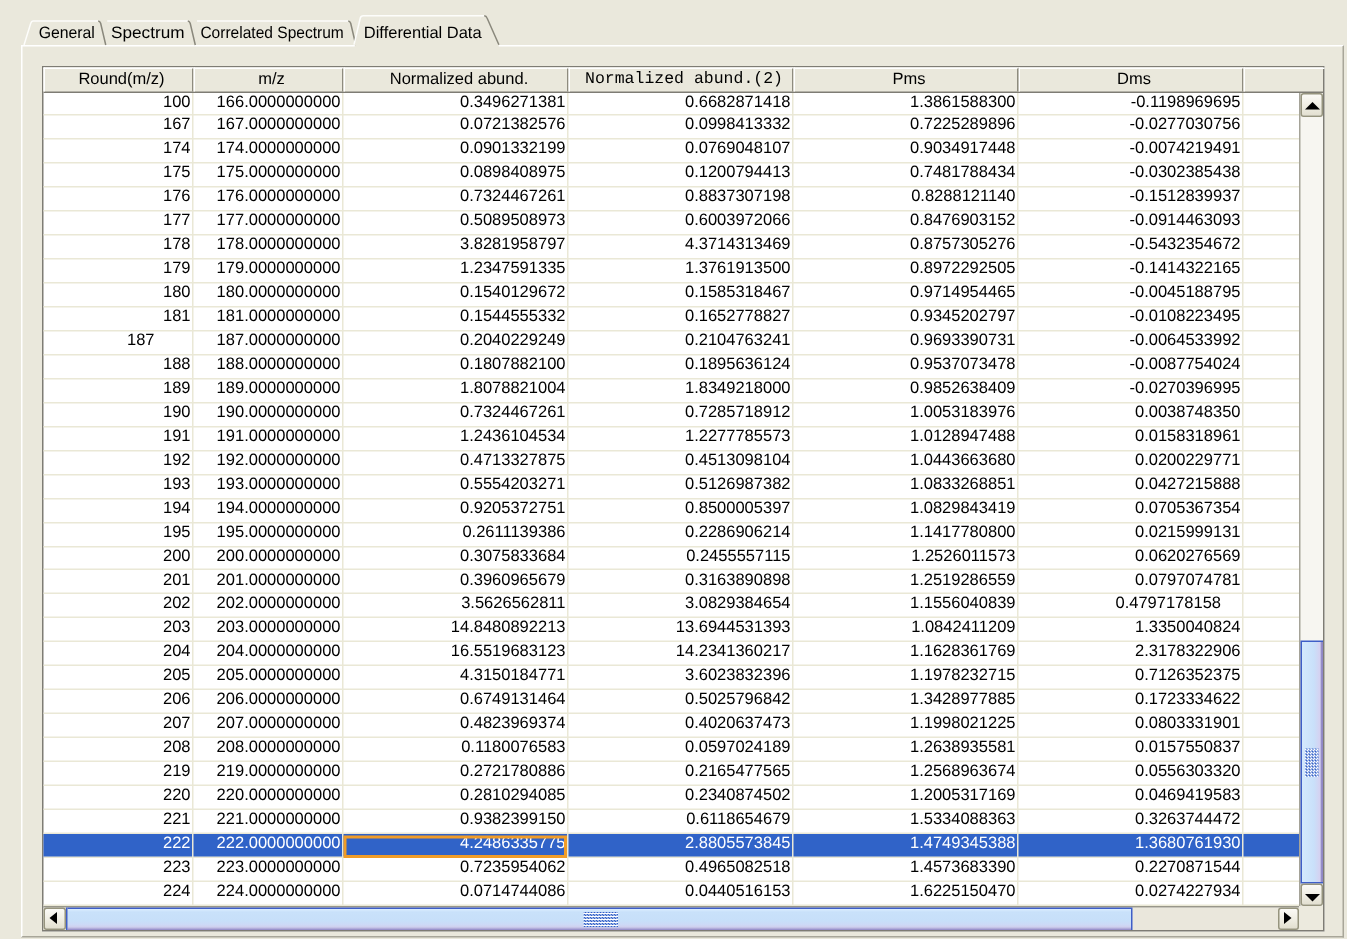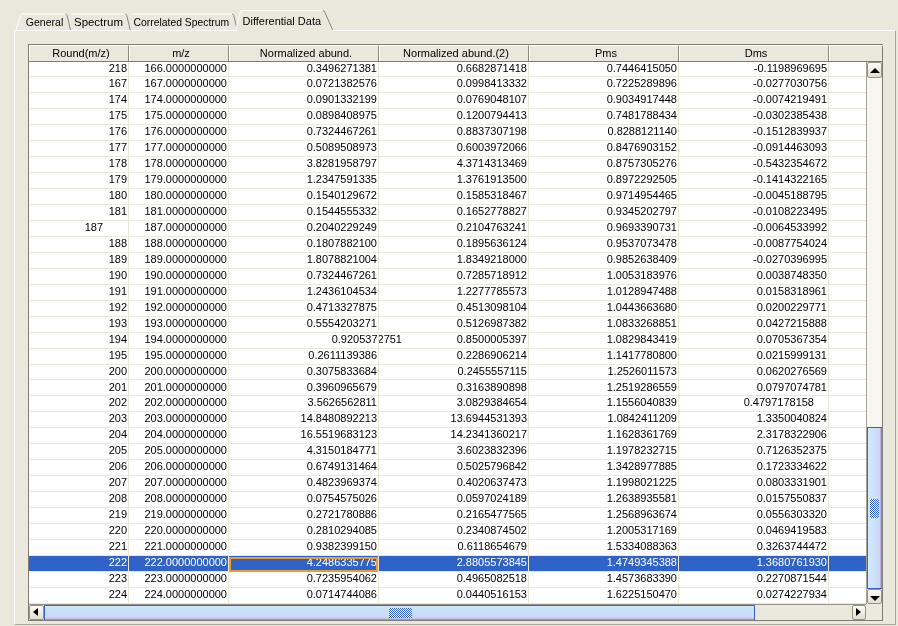--- a/index.html
+++ b/index.html
@@ -38,37 +38,37 @@
     <text x="44.5" y="25.5" text-anchor="middle" font-family="Liberation Sans, sans-serif" font-size="11" textLength="37.5" lengthAdjust="spacingAndGlyphs">General</text>
     <text x="98.5" y="25.5" text-anchor="middle" font-family="Liberation Sans, sans-serif" font-size="11" textLength="49" lengthAdjust="spacingAndGlyphs">Spectrum</text>
     <text x="181.4" y="25.5" text-anchor="middle" font-family="Liberation Sans, sans-serif" font-size="11" textLength="95.6" lengthAdjust="spacingAndGlyphs">Correlated Spectrum</text>
     <text x="281.8" y="25" text-anchor="middle" font-family="Liberation Sans, sans-serif" font-size="11" textLength="78.5" lengthAdjust="spacingAndGlyphs">Differential Data</text>
   </svg>
 <div id="table" class="abs"></div>
 <div id="hdr" class="abs">
 <div class="hc" style="left:0px;width:100px;">Round(m/z)</div>
 <div class="hc" style="left:100px;width:100px;">m/z</div>
 <div class="hc" style="left:200px;width:150px;">Normalized abund.</div>
-<div class="hc" style="left:350px;width:150px;">Normalized abund.(2)</div>
+<div class="hc" style="left:350px;width:150px;font-family:Liberation Mono, monospace;">Normalized abund.(2)</div>
 <div class="hc" style="left:650px;width:150px;">Dms</div>
 <div class="hc" style="left:500px;width:150px;">Pms</div>
 <div class="hc" style="left:800px;width:54px;border-right:none;"></div>
 </div>
 <div class="gl abs" style="left:128px;top:62px;height:542px"></div>
 <div class="gl abs" style="left:228px;top:62px;height:542px"></div>
 <div class="gl abs" style="left:378px;top:62px;height:542px"></div>
 <div class="gl abs" style="left:528px;top:62px;height:542px"></div>
 <div class="gl abs" style="left:678px;top:62px;height:542px"></div>
 <div class="gl abs" style="left:828px;top:62px;height:542px"></div>
 <div class="row" style="top:61.50px;height:15.950px">
-    <span style="right:739px">218</span>
+    <span style="right:739px">100</span>
     <span style="right:639px">166.0000000000</span>
     <span style="right:489px">0.3496271381</span>
     <span style="right:339px">0.6682871418</span>
-    <span style="right:189px">0.7446415050</span>
+    <span style="right:189px">1.3861588300</span>
     <span style="right:39px">-0.1198969695</span>
   </div>
 <div class="row" style="top:77.45px;height:15.950px">
     <span style="right:739px">167</span>
     <span style="right:639px">167.0000000000</span>
     <span style="right:489px">0.0721382576</span>
     <span style="right:339px">0.0998413332</span>
     <span style="right:189px">0.7225289896</span>
     <span style="right:39px">-0.0277030756</span>
   </div>
@@ -188,21 +188,21 @@
     <span style="right:739px">193</span>
     <span style="right:639px">193.0000000000</span>
     <span style="right:489px">0.5554203271</span>
     <span style="right:339px">0.5126987382</span>
     <span style="right:189px">1.0833268851</span>
     <span style="right:39px">0.0427215888</span>
   </div>
 <div class="row" style="top:332.65px;height:15.950px">
     <span style="right:739px">194</span>
     <span style="right:639px">194.0000000000</span>
-    <span style="right:464px">0.9205372751</span>
+    <span style="right:489px">0.9205372751</span>
     <span style="right:339px">0.8500005397</span>
     <span style="right:189px">1.0829843419</span>
     <span style="right:39px">0.0705367354</span>
   </div>
 <div class="row" style="top:348.60px;height:15.950px">
     <span style="right:739px">195</span>
     <span style="right:639px">195.0000000000</span>
     <span style="right:489px">0.2611139386</span>
     <span style="right:339px">0.2286906214</span>
     <span style="right:189px">1.1417780800</span>
@@ -268,21 +268,21 @@
     <span style="right:739px">207</span>
     <span style="right:639px">207.0000000000</span>
     <span style="right:489px">0.4823969374</span>
     <span style="right:339px">0.4020637473</span>
     <span style="right:189px">1.1998021225</span>
     <span style="right:39px">0.0803331901</span>
   </div>
 <div class="row" style="top:492.15px;height:15.950px">
     <span style="right:739px">208</span>
     <span style="right:639px">208.0000000000</span>
-    <span style="right:489px">0.0754575026</span>
+    <span style="right:489px">0.1180076583</span>
     <span style="right:339px">0.0597024189</span>
     <span style="right:189px">1.2638935581</span>
     <span style="right:39px">0.0157550837</span>
   </div>
 <div class="row" style="top:508.10px;height:15.950px">
     <span style="right:739px">219</span>
     <span style="right:639px">219.0000000000</span>
     <span style="right:489px">0.2721780886</span>
     <span style="right:339px">0.2165477565</span>
     <span style="right:189px">1.2568963674</span>

